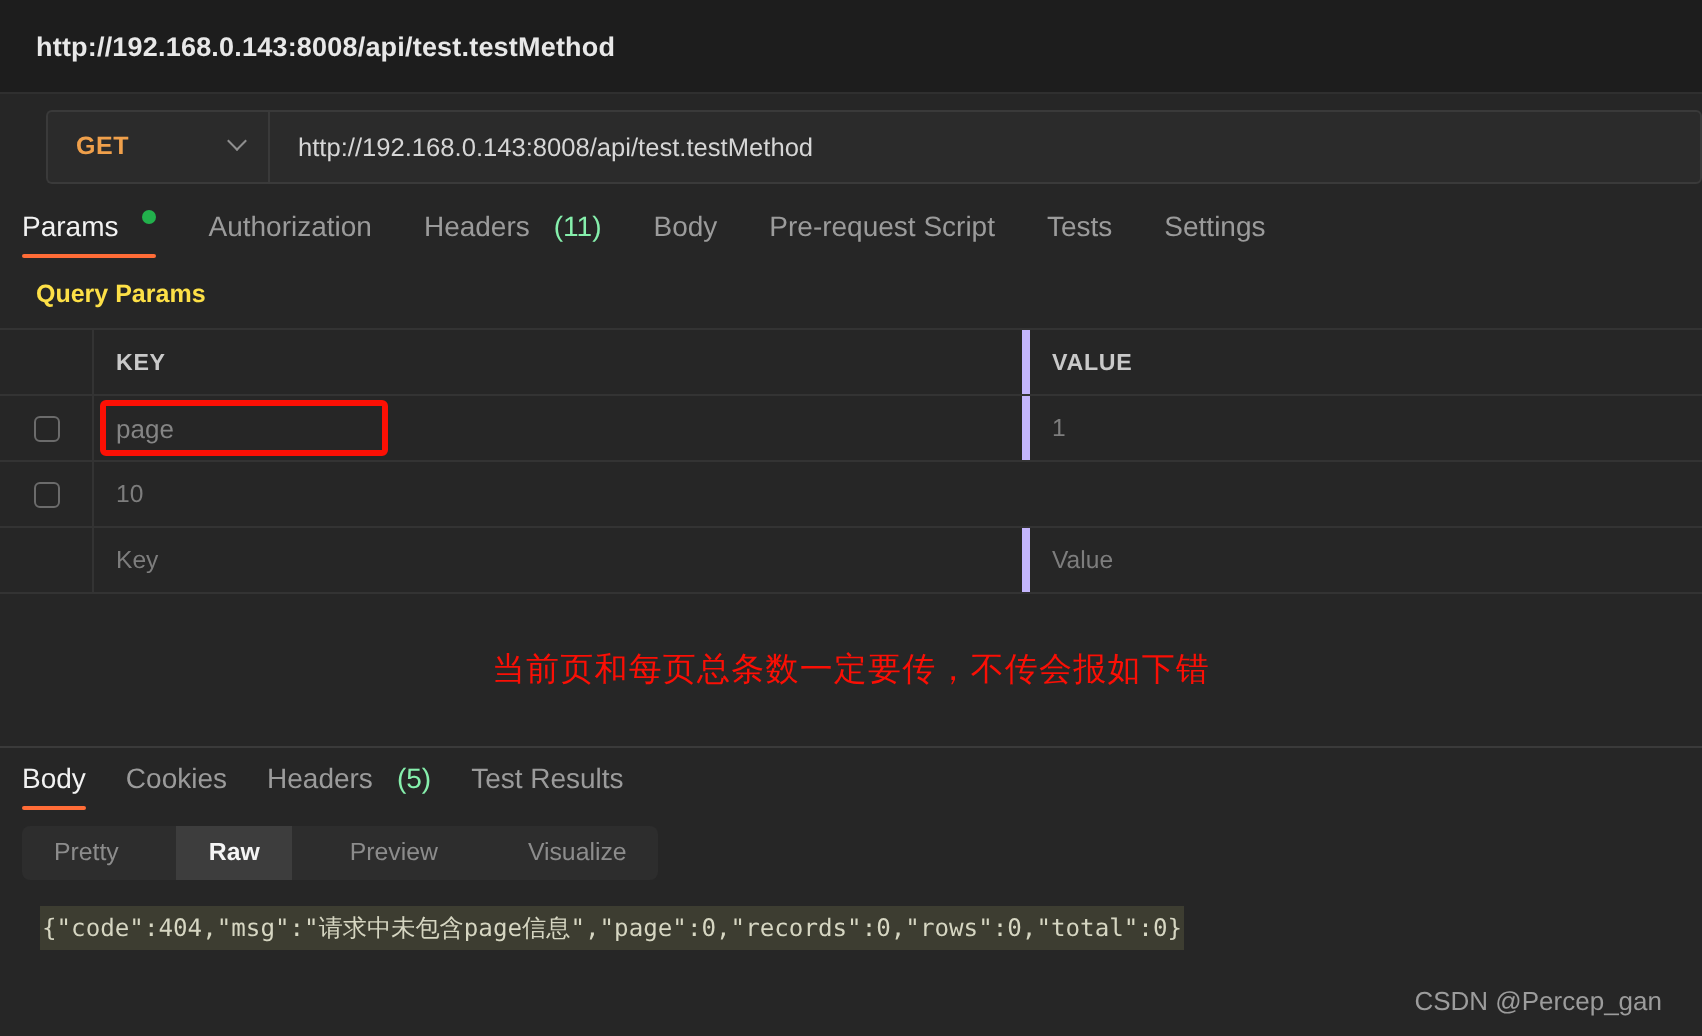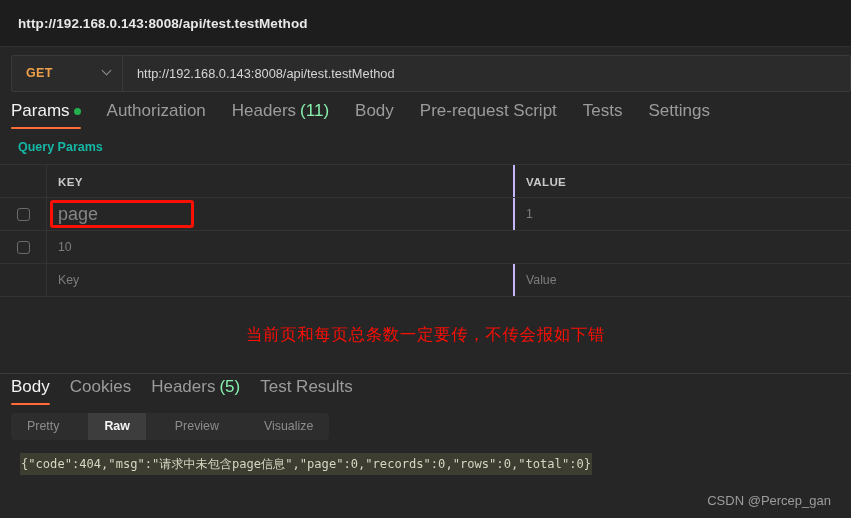--- a/index.html
+++ b/index.html
@@ -38,20 +38,21 @@
   }
 
   
   .urlbar {
     height: 52px;
     background: #262626;
     display: flex;
     align-items: center;
     padding: 0 0 0 11px;
     box-sizing: border-box;
+    margin-left: 12px;
   }
   .method-select {
     width: 111px;
     height: 37px;
     background: #2b2b2b;
     border: 1px solid #3a3a3a;
     border-right: none;
     border-radius: 3px 0 0 3px;
     display: flex;
     align-items: center;
@@ -104,29 +105,28 @@
   .req-tabs {
     display: flex;
     align-items: flex-end;
     height: 30px;
     padding: 0 0 0 11px;
     box-sizing: border-box;
     background: #262626;
   }
   .tab {
     position: relative;
-    font-size: 17px;
+    font-size: 14px;
     color: #9b9b9b;
     padding: 0 0 8px 0;
     margin-right: 26px;
     cursor: pointer;
     white-space: nowrap;
     display: flex;
-    align-items: center;
-    gap: 4px;
+    gap: 12px;
   }
   .tab.active {
     color: #f2f2f2;
   }
   .tab.active::after {
     content: "";
     position: absolute;
     left: 0;
     right: 0;
     bottom: 0;
@@ -142,21 +142,21 @@
     display: inline-block;
   }
   .count-green {
     color: #86efac;
   }
 
   
   .qp-label {
     font-size: 12.5px;
     font-weight: bold;
-    color: #14b8a6;
+    color: #fde047;
     padding: 11px 0 10px 18px;
   }
 
   
   .ptable {
     border-top: 1px solid #333333;
     border-bottom: 1px solid #333333;
   }
   .prow {
     display: flex;
@@ -168,21 +168,21 @@
   .pcell-check {
     width: 46px;
     border-right: 1px solid #333333;
     display: flex;
     align-items: center;
     justify-content: center;
     flex: none;
   }
   .pcell-key {
     width: 468px;
-    border-right: 2px solid #c4b5fd;
+    border-right: 4px solid #c4b5fd;
     display: flex;
     align-items: center;
     padding-left: 11px;
     box-sizing: border-box;
     flex: none;
     position: relative;
   }
   .pcell-val {
     flex: 1;
     display: flex;
@@ -203,21 +203,21 @@
   .checkbox {
     width: 13px;
     height: 13px;
     border: 1.3px solid #6b6b6b;
     border-radius: 3px;
     background: transparent;
     cursor: pointer;
     box-sizing: border-box;
   }
   .key-input {
-    font-size: 18px;
+    font-size: 13px;
     color: #858585;
   }
   
   .redbox {
     position: absolute;
     border: 3px solid #fc1004;
     border-radius: 3px;
     pointer-events: none;
     box-sizing: border-box;
   }

